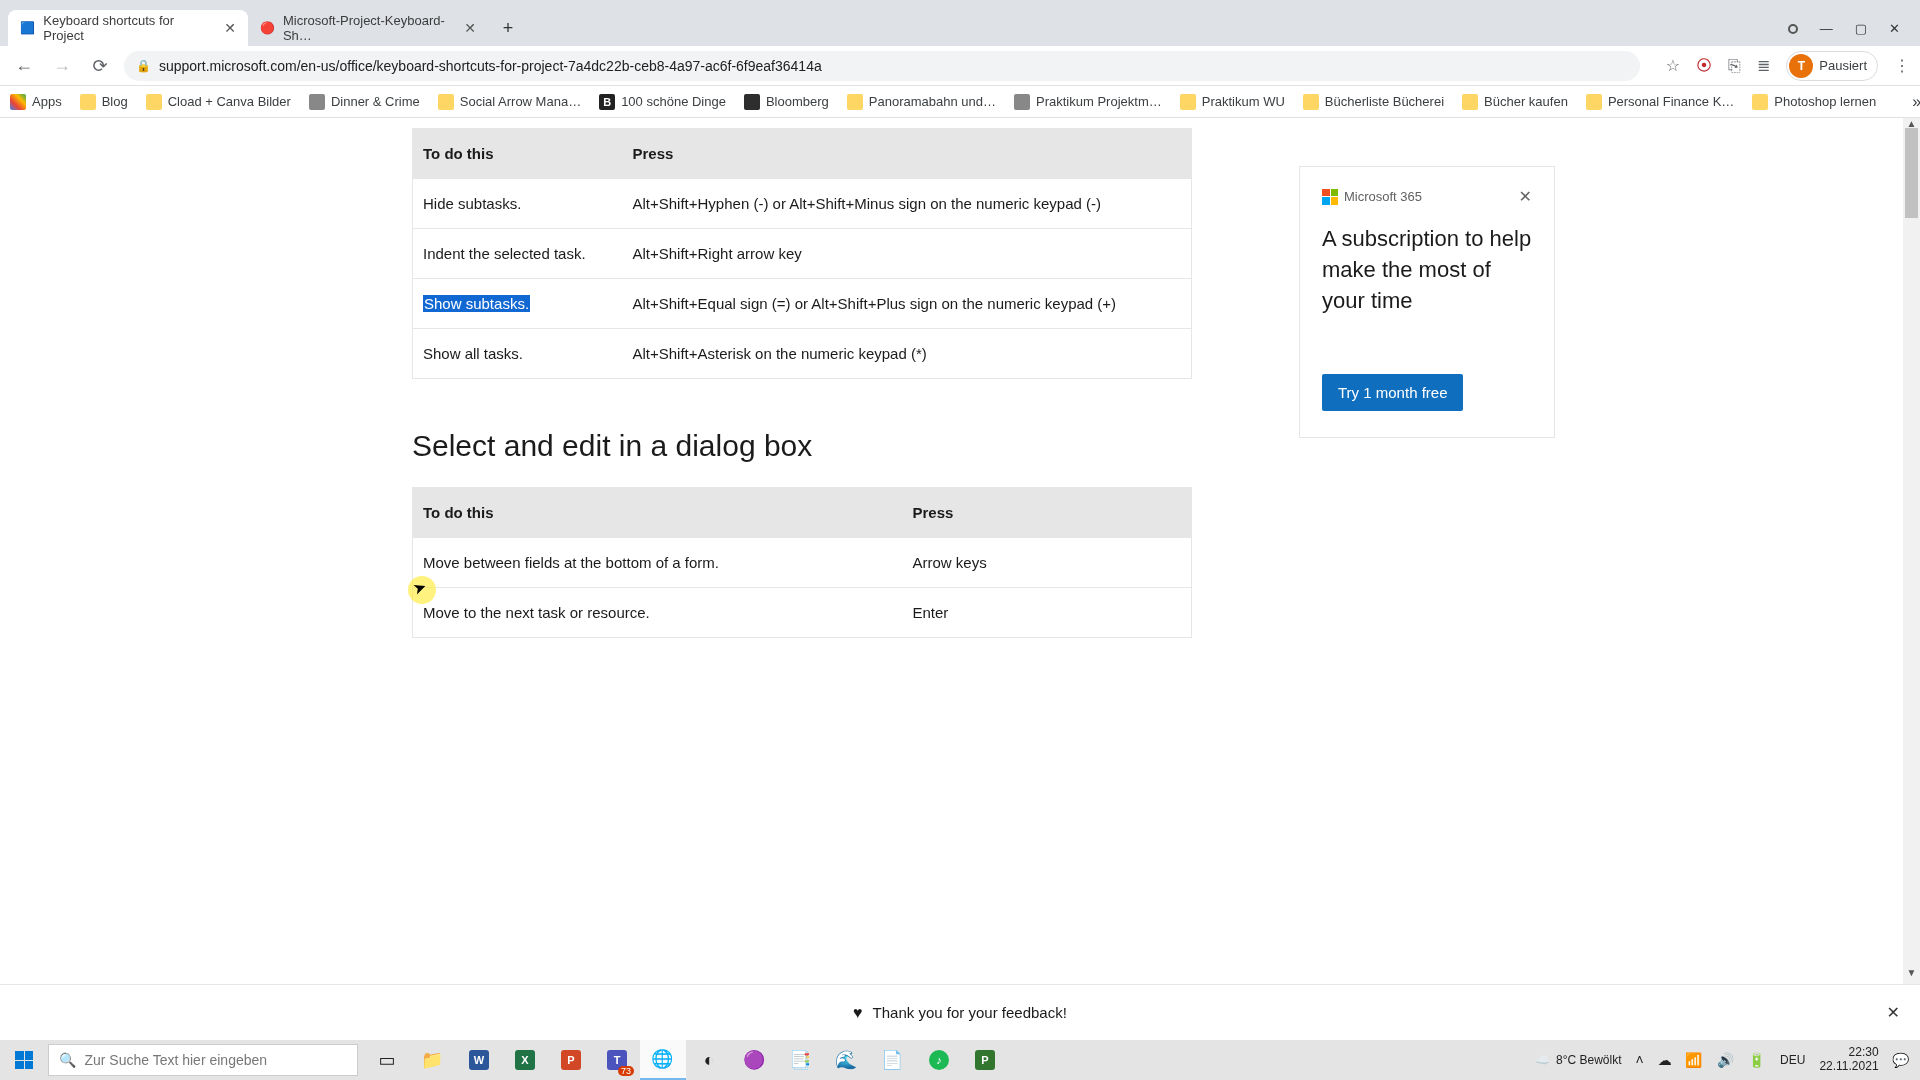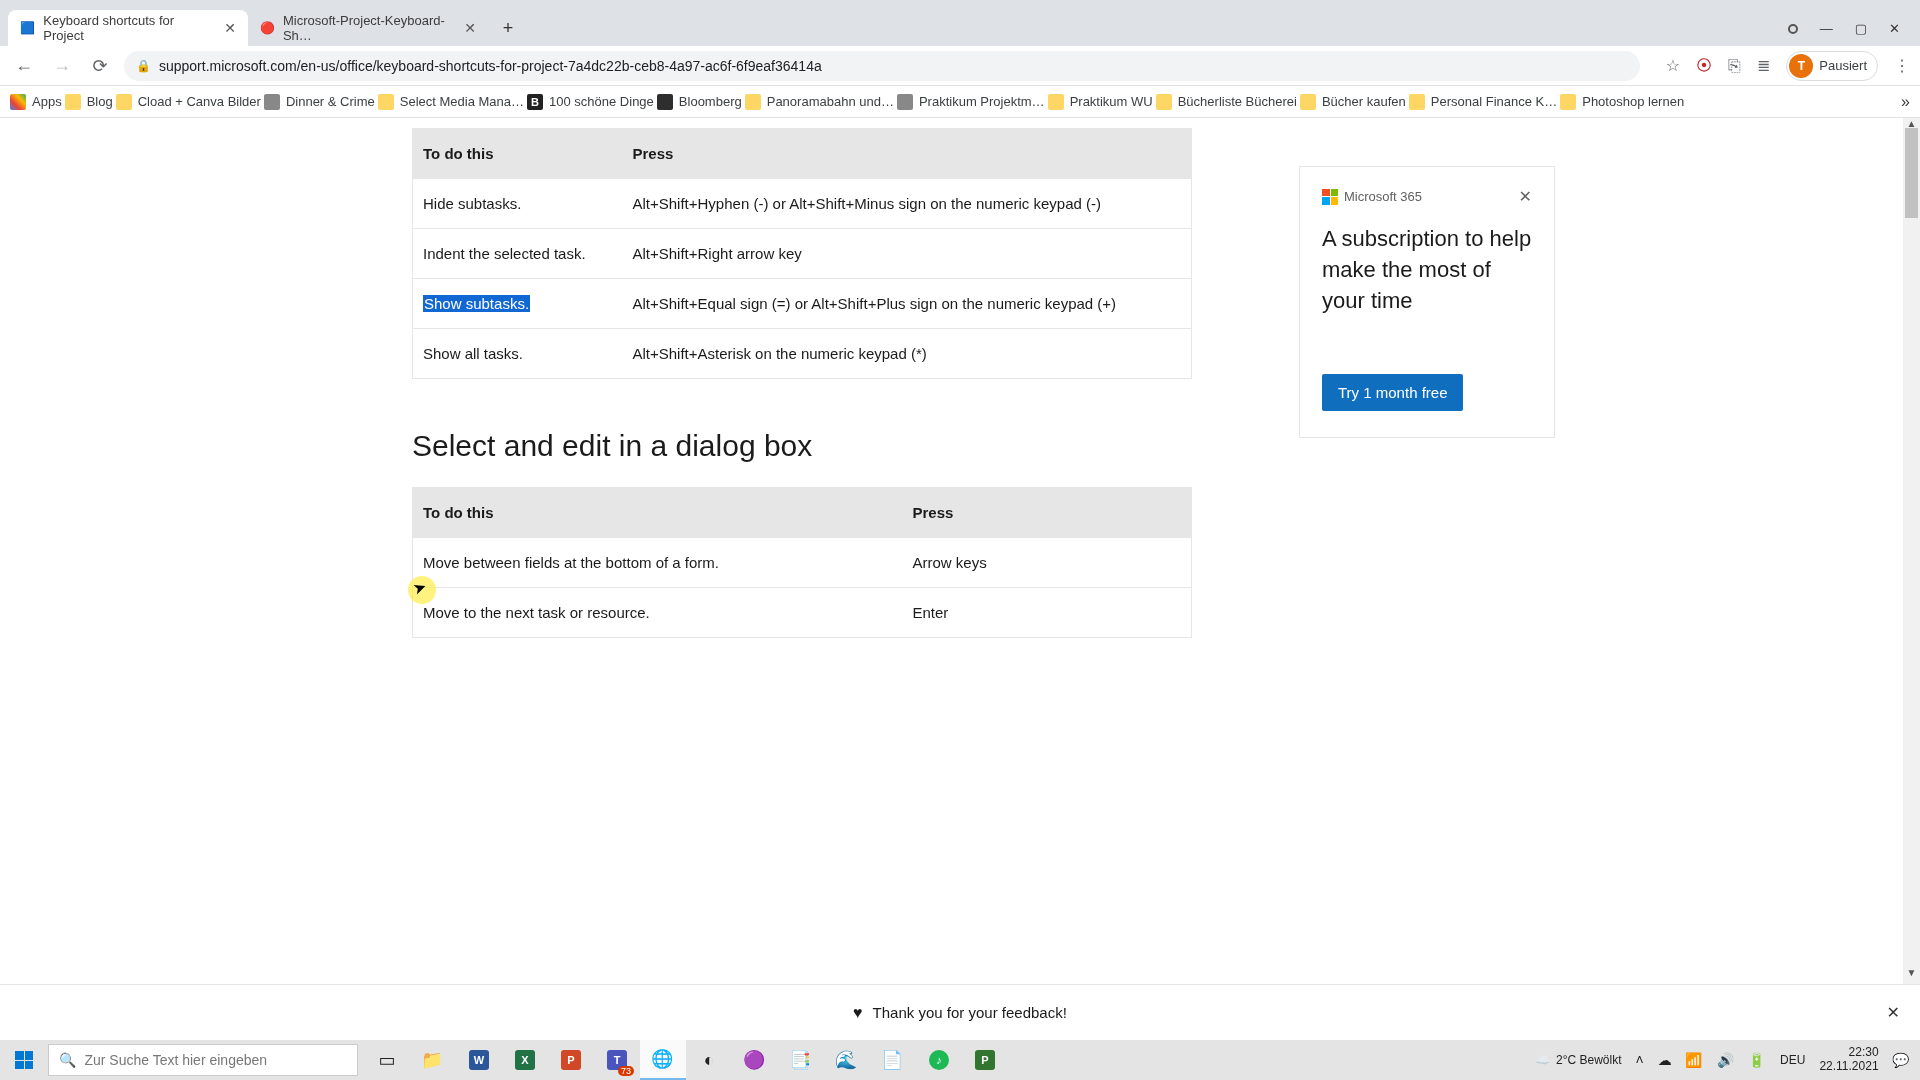--- a/index.html
+++ b/index.html
@@ -23,21 +23,21 @@
 .navbtn.disabled { color:#bdbdbd; }
 .urlbox { flex:1; height:30px; background:#f1f3f4; border-radius:15px; display:flex; align-items:center; padding:0 12px; gap:8px; }
 .lock { font-size:12px; color:#5f6368; }
 .url { font-size:14px; color:#202124; flex:1; }
 .addr-icons { display:flex; align-items:center; gap:16px; }
 .addr-icons .ic { font-size:16px; color:#5f6368; }
 .avatar-chip { display:flex; align-items:center; gap:6px; border:1px solid #dadce0; border-radius:16px; padding:2px 10px 2px 2px; font-size:13px; color:#3c4043; }
 .avatar-chip .a { width:24px; height:24px; border-radius:50%; background:#e8710a; color:#fff; display:flex; align-items:center; justify-content:center; font-size:12px; font-weight:600; }
 
 
-.bmbar { height:32px; background:#fff; display:flex; align-items:center; padding:0 10px; gap:3px; border-bottom:1px solid #e1e1e1; font-size:13px; color:#3c4043; }
+.bmbar { height:32px; background:#fff; display:flex; align-items:center; padding:0 10px; gap:18px; border-bottom:1px solid #e1e1e1; font-size:13px; color:#3c4043; }
 .bm { display:flex; align-items:center; gap:6px; white-space:nowrap; }
 .bm .fi { width:16px; height:16px; background:#fdd663; border-radius:2px; display:inline-block; }
 .bm .fi.apps { background:linear-gradient(45deg,#4285f4,#ea4335,#fbbc04,#34a853); }
 .bm .fi.b { background:#222;color:#fff;font-weight:bold;font-size:11px;text-align:center;line-height:16px;}
 .bm .fi.bl { background:#2e2e2e; }
 .bm .fi.gray { background:#888; }
 .bmspacer { flex:1; }
 .bmmore { font-size:16px; color:#3c4043; }
 
 
@@ -149,21 +149,21 @@
   <div class="bm">
       <span class="fi"></span>
       <span>Cload + Canva Bilder</span>
     </div>
   <div class="bm">
       <span class="fi gray"></span>
       <span>Dinner &amp; Crime</span>
     </div>
   <div class="bm">
       <span class="fi"></span>
-      <span>Select Media Mana…</span>
+      <span>Social Arrow Mana…</span>
     </div>
   <div class="bm">
       <span class="fi b">B</span>
       <span>100 schöne Dinge</span>
     </div>
   <div class="bm">
       <span class="fi bl"></span>
       <span>Bloomberg</span>
     </div>
   <div class="bm">
@@ -324,21 +324,21 @@
     <div class="ti">
         <span class="app-sq" style="background:#1db954;border-radius:50%;">♪</span>
       </div>
     <div class="ti">
         <span class="app-sq" style="background:#31752f;">P</span>
       </div>
   </div>
   <div class="tray">
     <div class="weather">
         <span>☁️</span>
-        <span>2°C  Bewölkt</span>
+        <span>8°C  Bewölkt</span>
       </div>
     <span class="ic">˄</span>
     <span class="ic">☁</span>
     <span class="ic">📶</span>
     <span class="ic">🔊</span>
     <span class="ic">🔋</span>
     <span>DEU</span>
     <div class="clock">
       <div>22:30</div>
       <div>22.11.2021</div>

